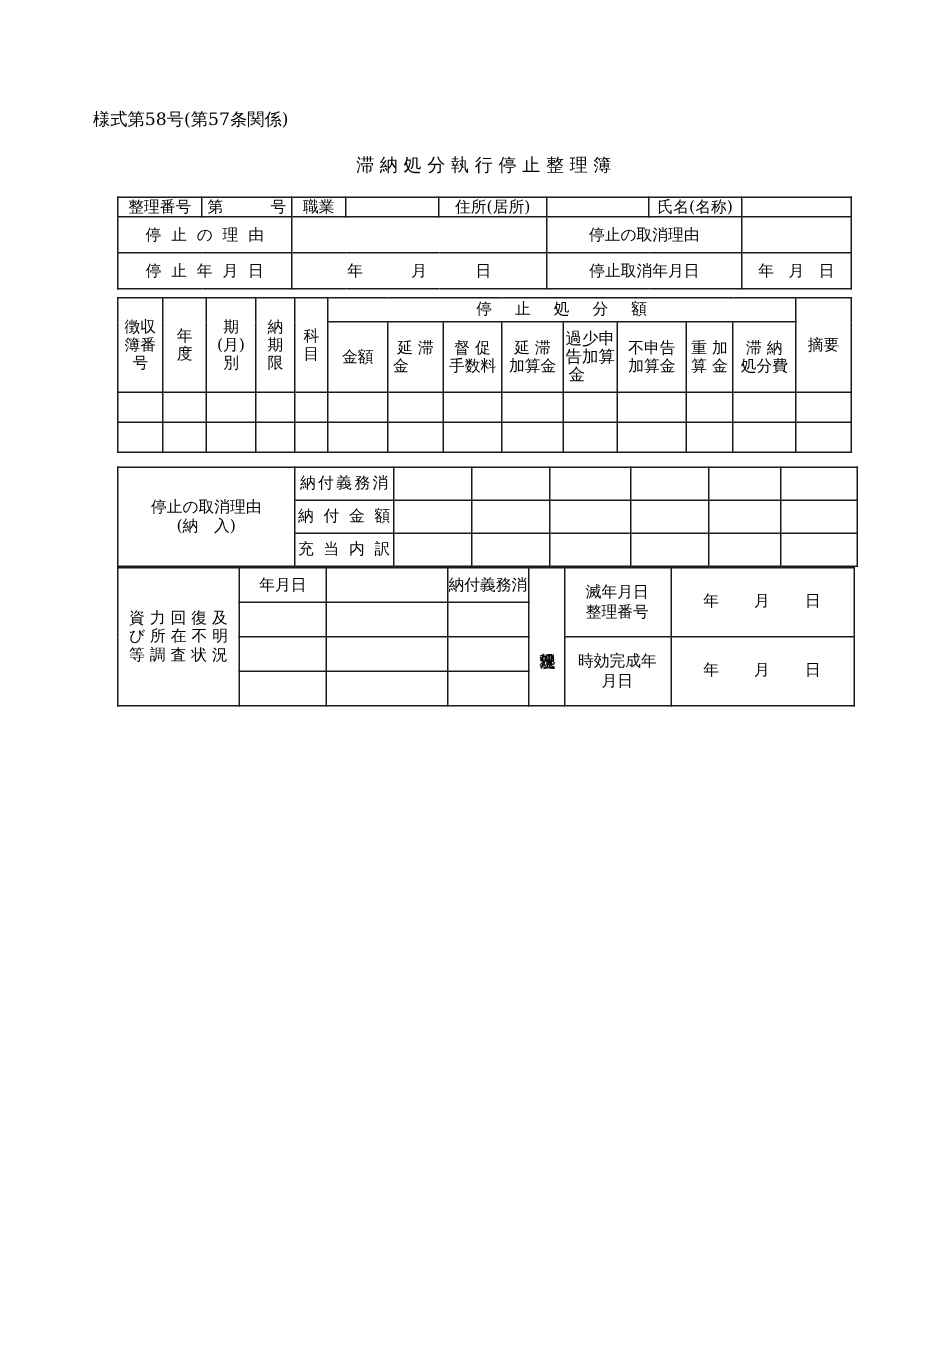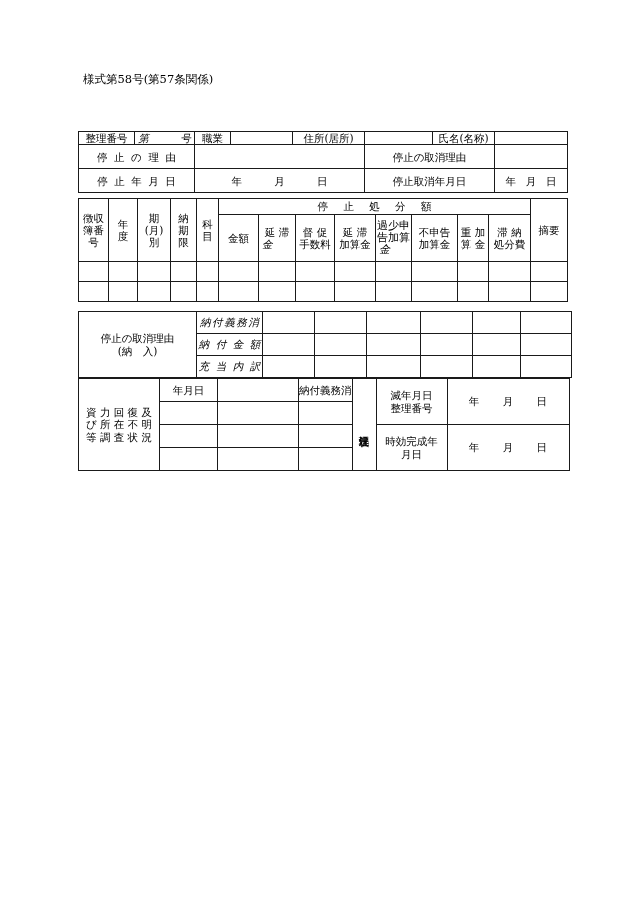--- a/index.html
+++ b/index.html
@@ -19,21 +19,21 @@
   .page {
     position: absolute;
     left: 0; top: 0;
     width: 630px;
     height: 903px;
   }
 
   
   .form-code {
     position: absolute;
-    left: 83px;
+    left: 62px;
     top: 72px;
     font-size: 11.5px;
     letter-spacing: 0px;
     white-space: nowrap;
   }
 
   .doc-title {
     position: absolute;
     left: 78px;
     top: 102px;
@@ -57,21 +57,21 @@
     padding: 0;
     vertical-align: middle;
     text-align: center;
     font-size: 10.5px;
     overflow: hidden;
   }
   .lbl { white-space: nowrap; }
   .sp3 { letter-spacing: 1.6px; padding-left: 1.6px; }
   .sp4 { letter-spacing: 6.0px; padding-left: 6.0px; }
 
-  .tl { text-align: left; padding-left: 3px; font-style: italic; }
+  .tl { text-align: left; padding-left: 3px; }
 
   
   .stack {
     display: block;
     line-height: 1.16;
     font-size: 10.5px;
   }
   .stack.small { font-size: 11px; line-height: 1.12; }
 
   
@@ -103,20 +103,21 @@
   
   #t4 { top: 378px; }
 </style>
 </head>
 <body>
 
 <div class="page">
 
   <div class="form-code">様式第58号(第57条関係)</div>
 
+  <div class="doc-title">滞 納 処 分 執 行 停 止 整 理 簿</div>
 
   <table id="t1" class="tbl">
     <colgroup>
       <col style="width:56px">
         <col style="width:60px">
         <col style="width:36px">
       <col style="width:62px">
         <col style="width:72px">
         <col style="width:68px">
       <col style="width:62px">

